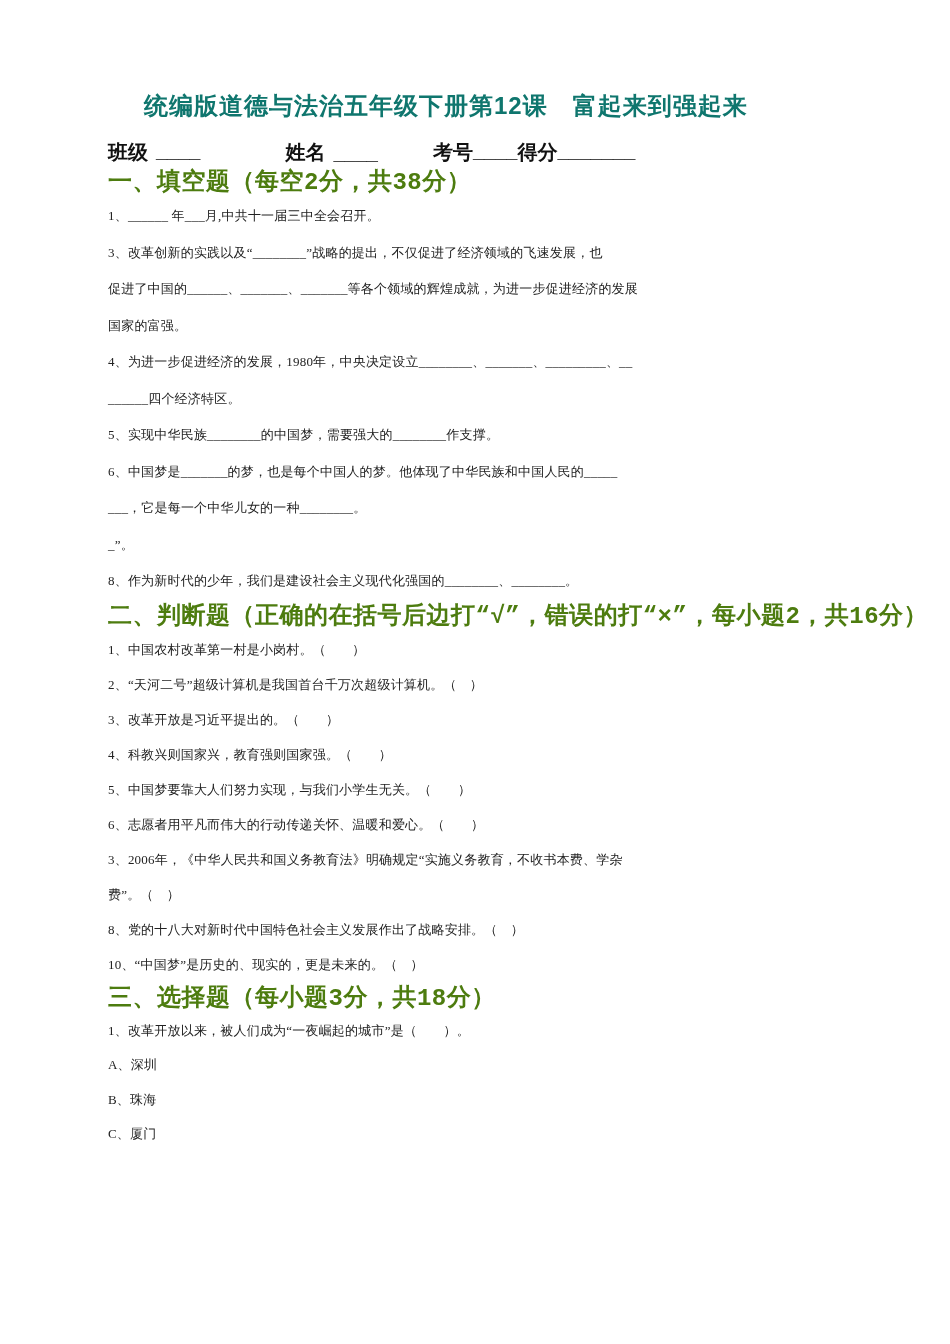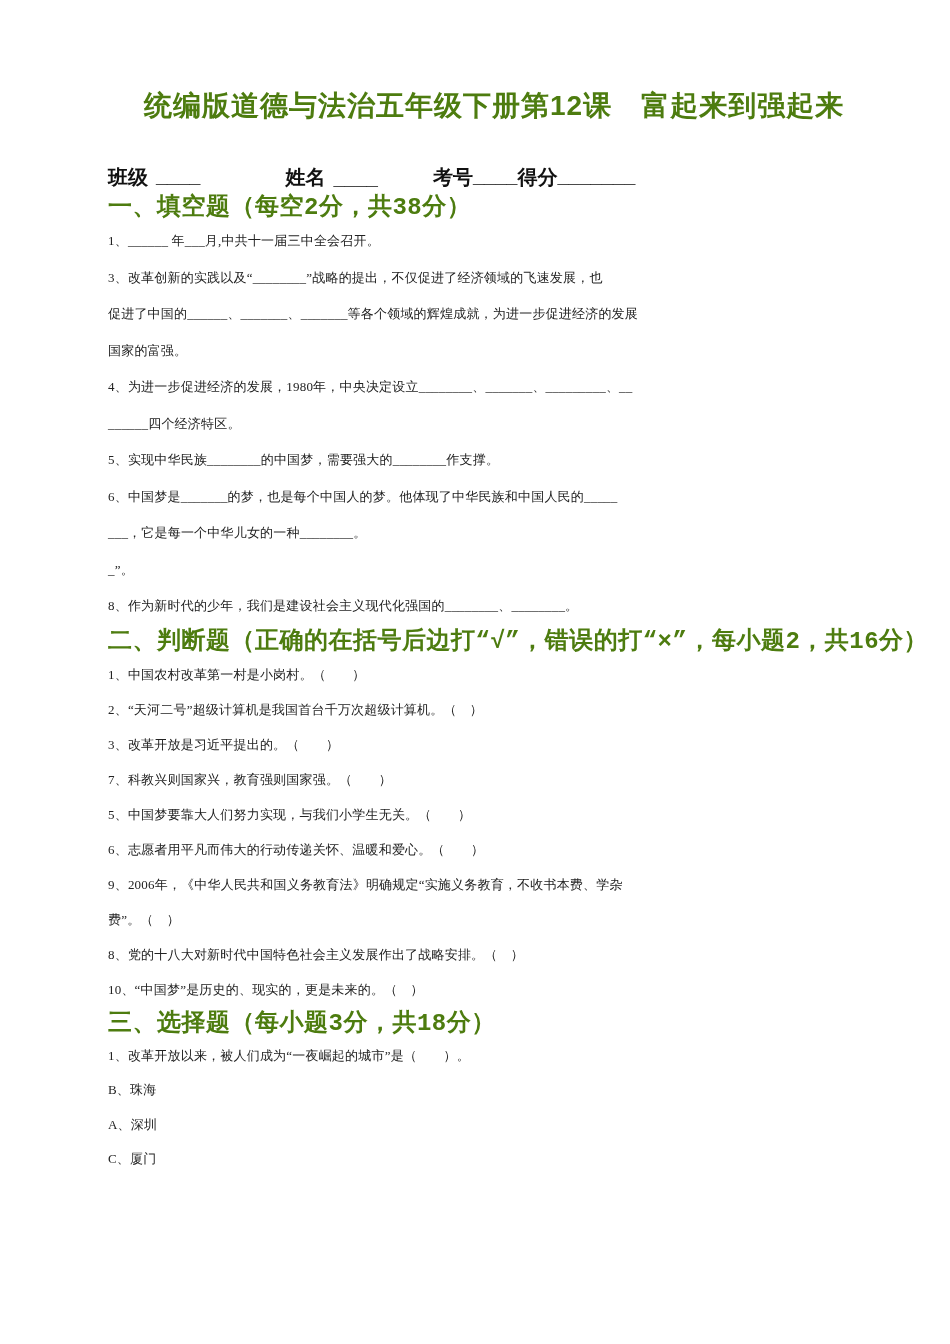--- a/index.html
+++ b/index.html
@@ -15,30 +15,30 @@
     background: #ffffff;
     color: #1d1d1d;
     padding: 88px 100px 0 108px;
     overflow: hidden;
     font-family: "Liberation Serif", "DejaVu Serif", serif;
   }
   .title {
     margin: 0 0 0 36px;
     font-family: "Liberation Sans", "DejaVu Sans", sans-serif;
     font-weight: bold;
-    font-size: 28px;
+    font-size: 24px;
     line-height: 36px;
     letter-spacing: 1px;
-    color: #4d7c0f;
+    color: #0f766e;
     white-space: nowrap;
   }
   .info-line {
     display: flex;
     align-items: flex-end;
-    margin-top: 41px;
+    margin-top: 16px;
     height: 26px;
     font-family: "Liberation Sans", "DejaVu Sans", sans-serif;
     font-weight: bold;
     font-size: 20px;
     color: #111111;
     white-space: nowrap;
   }
   .info-item { display: inline-flex; }
   .info-item .lbl { margin-right: 8px; }
   .gap-a { margin-right: 85px; }
@@ -102,30 +102,30 @@
         <div class="q-line">6、中国梦是_______的梦，也是每个中国人的梦。他体现了中华民族和中国人民的_____</div>
         <div class="q-line">___，它是每一个中华儿女的一种________。</div>
         <div class="q-line">_”。</div>
         <div class="q-line">8、作为新时代的少年，我们是建设社会主义现代化强国的________、________。</div>
       </div>
       <div class="sec-1">
         <div class="sec-heading">二、判断题（正确的在括号后边打“√”，错误的打“×”，每小题2，共16分）</div>
         <div class="q-line">1、中国农村改革第一村是小岗村。（　　）</div>
         <div class="q-line">2、“天河二号”超级计算机是我国首台千万次超级计算机。（　）</div>
         <div class="q-line">3、改革开放是习近平提出的。（　　）</div>
-        <div class="q-line">7、科教兴则国家兴，教育强则国家强。（　　）</div>
+        <div class="q-line">4、科教兴则国家兴，教育强则国家强。（　　）</div>
         <div class="q-line">5、中国梦要靠大人们努力实现，与我们小学生无关。（　　）</div>
         <div class="q-line">6、志愿者用平凡而伟大的行动传递关怀、温暖和爱心。（　　）</div>
-        <div class="q-line">9、2006年，《中华人民共和国义务教育法》明确规定“实施义务教育，不收书本费、学杂</div>
+        <div class="q-line">3、2006年，《中华人民共和国义务教育法》明确规定“实施义务教育，不收书本费、学杂</div>
         <div class="q-line">费”。（　）</div>
         <div class="q-line">8、党的十八大对新时代中国特色社会主义发展作出了战略安排。（　）</div>
         <div class="q-line">10、“中国梦”是历史的、现实的，更是未来的。（　）</div>
       </div>
       <div class="sec-2">
         <div class="sec-heading">三、选择题（每小题3分，共18分）</div>
         <div class="q-line">1、改革开放以来，被人们成为“一夜崛起的城市”是（　　）。</div>
+        <div class="q-line">A、深圳</div>
         <div class="q-line">B、珠海</div>
-        <div class="q-line">A、深圳</div>
         <div class="q-line">C、厦门</div>
       </div>
     </div>
 
 </div>
 
 </body></html>

